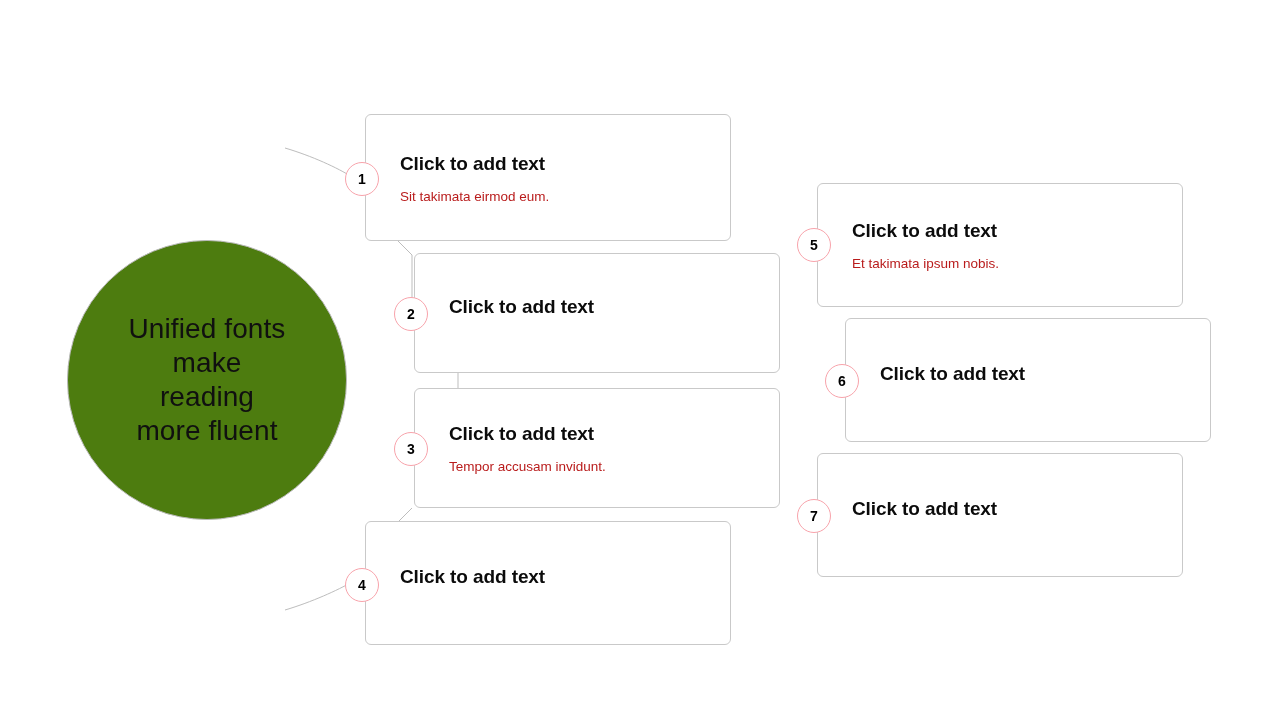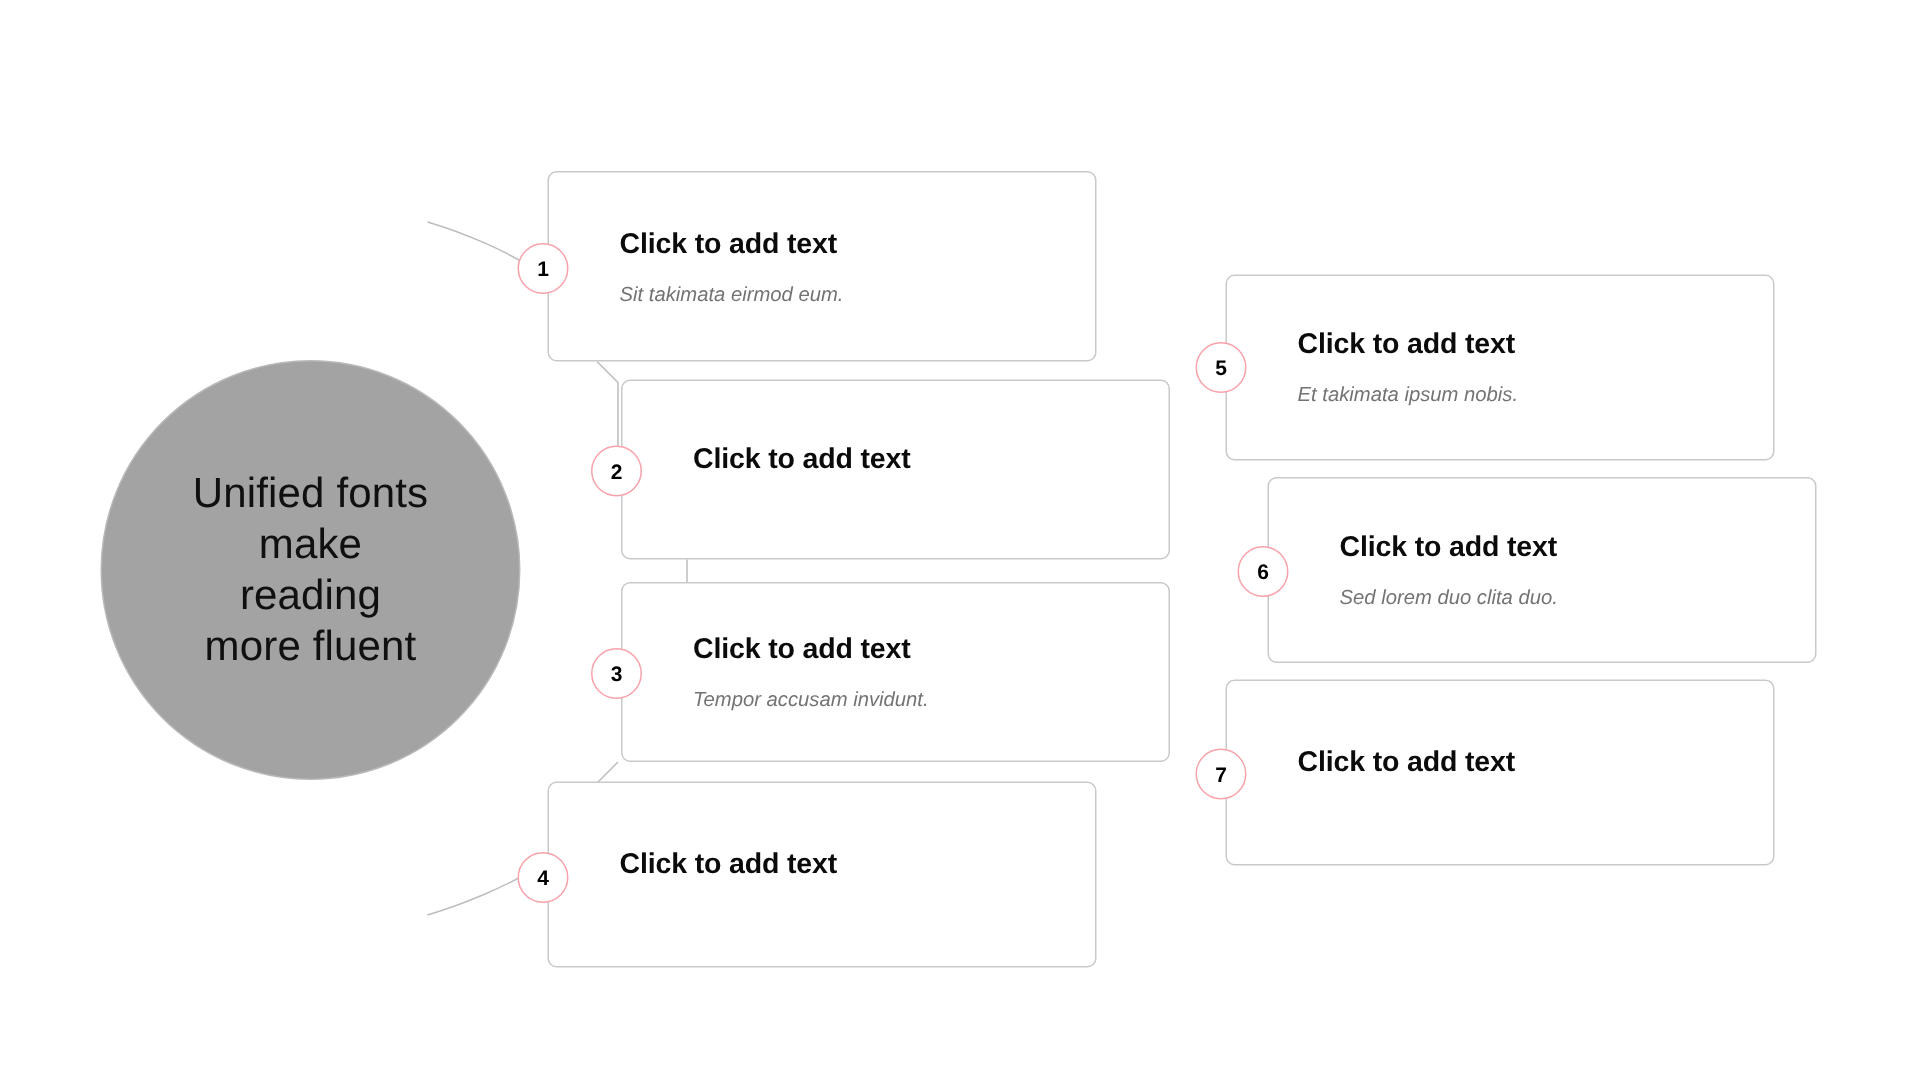--- a/index.html
+++ b/index.html
@@ -33,21 +33,21 @@
     height: 720px;
     z-index: 1;
     pointer-events: none;
   }
 
   
   .hub {
     position: absolute;
     z-index: 2;
     border-radius: 50%;
-    background: #a3a3a3;
+    background: #4d7c0f;
     border: 1px solid #b9b9b9;
     box-sizing: border-box;
     display: flex;
     align-items: center;
     justify-content: center;
     text-align: center;
   }
   .hub-text {
     font-size: 28px;
     line-height: 34px;
@@ -65,39 +65,37 @@
     background: #ffffff;
     border: 1px solid #c9c9c9;
     border-radius: 6px;
   }
   .card-body {
     position: absolute;
     left: 34px;
     right: 14px;
     top: 50%;
     transform: translateY(-50%);
-    margin-left: 13px;
   }
   .card-title {
     font-size: 19px;
     font-weight: 700;
     color: #0b0b0b;
     line-height: 23px;
     letter-spacing: -0.1px;
     margin: 0 0 13px 0;
     white-space: nowrap;
   }
   .card-desc {
     font-size: 13.5px;
     font-weight: 400;
-    color: #737373;
+    color: #b91c1c;
     line-height: 17px;
     margin: 0;
     white-space: nowrap;
-    font-style: italic;
   }
 
   
   .badge {
     position: absolute;
     z-index: 4;
     width: 34px;
     height: 34px;
     border-radius: 50%;
     box-sizing: border-box;
@@ -176,21 +174,20 @@
       <p class="card-desc">Et takimata ipsum nobis.</p>
     </div>
   </div>
   <div class="badge" style="left: 797px; top: 228px; border-color: rgb(248, 163, 171); background: rgb(255, 255, 255); color: rgb(0, 0, 0);">
     <span>5</span>
   </div>
 
   <div class="card" style="left: 845px; top: 318px; width: 366px; height: 124px; border-color: rgb(201, 201, 201); background: rgb(255, 255, 255);">
     <div class="card-body">
       <p class="card-title">Click to add text</p>
-      <p class="card-desc">Sed lorem duo clita duo.</p>
     </div>
   </div>
   <div class="badge" style="left: 825px; top: 364px; border-color: rgb(248, 163, 171); background: rgb(255, 255, 255); color: rgb(0, 0, 0);">
     <span>6</span>
   </div>
 
   <div class="card" style="left: 817px; top: 453px; width: 366px; height: 124px; border-color: rgb(201, 201, 201); background: rgb(255, 255, 255);">
     <div class="card-body">
       <p class="card-title">Click to add text</p>
     </div>

